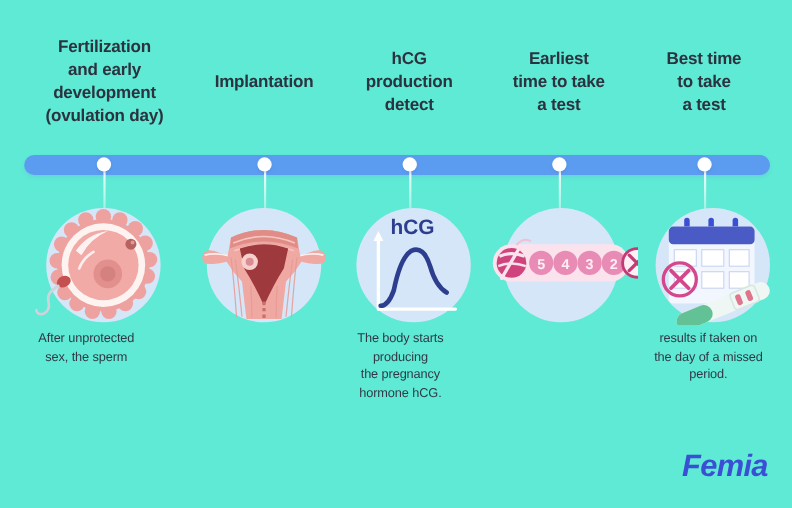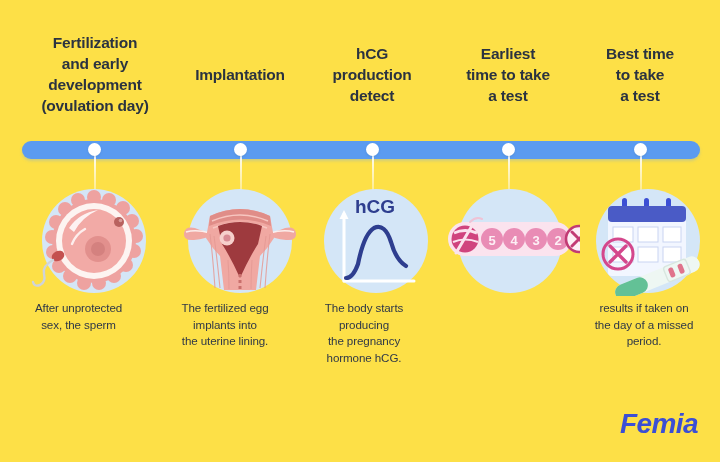--- a/index.html
+++ b/index.html
@@ -2,21 +2,21 @@
 <html><head>
 <meta charset="utf-8">
 <style>
   html,body{margin:0;padding:0;}
   body{
     width:720px;height:462px;overflow:hidden;
     background:#e9f3fb;
     font-family:"Liberation Sans", sans-serif;
     position:relative;
   }
-  #stage{position:relative;width:720px;height:462px;background:#fde047;}
+  #stage{position:relative;width:720px;height:462px;background:#5eead4;}
 
   
   .headers{position:absolute;left:0;top:18px;width:720px;height:110px;}
   .hdr{
     position:absolute;text-align:center;
     font-weight:bold;color:#2b3340;
     font-size:15.5px;line-height:21px;letter-spacing:-0.2px;
   }
   .hdr span{display:block;}
 
@@ -279,25 +279,20 @@
         <rect x="88" y="82" width="24" height="16" rx="3" fill="none" stroke="#d8e6df" stroke-width="1.4"></rect>
       </g>
     </svg>
   </div>
 
   <div class="cap" style="left:16px;top:300px;width:125px;">
     <span>After unprotected</span>
     <span>sex, the sperm</span>
   </div>
 
-  <div class="cap" style="left:162px;top:300px;width:126px;">
-    <span>The fertilized egg</span>
-    <span>implants into</span>
-    <span>the uterine lining.</span>
-  </div>
 
   <div class="cap" style="left:306px;top:300px;width:116px;">
     <span>The body starts</span>
     <span>producing</span>
     <span>the pregnancy</span>
     <span>hormone hCG.</span>
   </div>
 
 
   <div class="cap" style="left:578px;top:300px;width:132px;">

